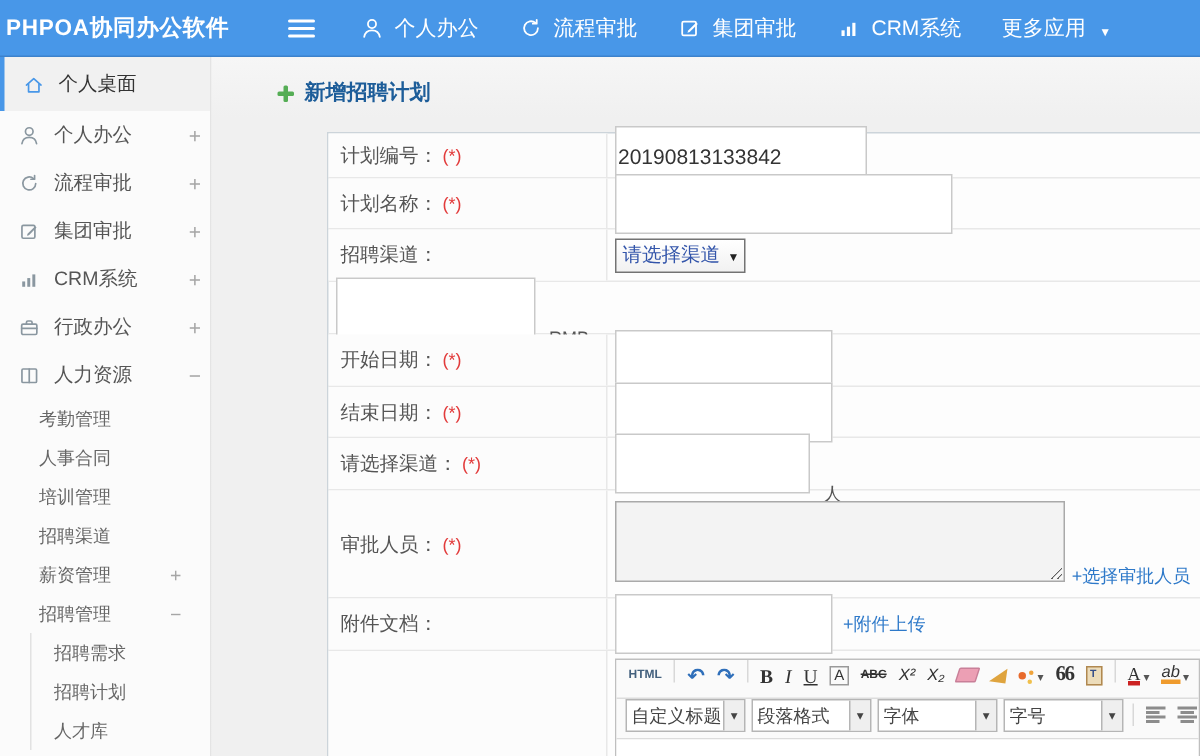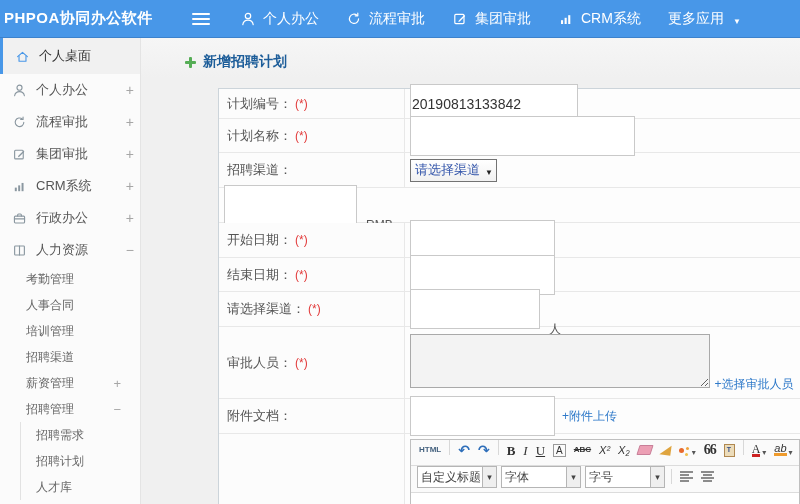--- a/index.html
+++ b/index.html
@@ -551,20 +551,24 @@
                 </span>
               </div>
             <div class="tbar tbar2" data-name="editor-toolbar-row2">
               <span style="display:inline-flex;">
 
                   <span class="tselect" data-name="editor-heading-select">
                     <span class="tsel-label" data-name="select-value">自定义标题</span>
                     <span class="tsel-arrow" data-name="select-arrow-icon"></span>
                   </span>
 
+                  <span class="tselect" data-name="editor-paragraph-select">
+                    <span class="tsel-label" data-name="select-value">段落格式</span>
+                    <span class="tsel-arrow" data-name="select-arrow-icon"></span>
+                  </span>
 
                   <span class="tselect" data-name="editor-font-family-select">
                     <span class="tsel-label" data-name="select-value">字体</span>
                     <span class="tsel-arrow" data-name="select-arrow-icon"></span>
                   </span>
 
                   <span class="tselect" data-name="editor-font-size-select">
                     <span class="tsel-label" data-name="select-value">字号</span>
                     <span class="tsel-arrow" data-name="select-arrow-icon"></span>
                   </span>

